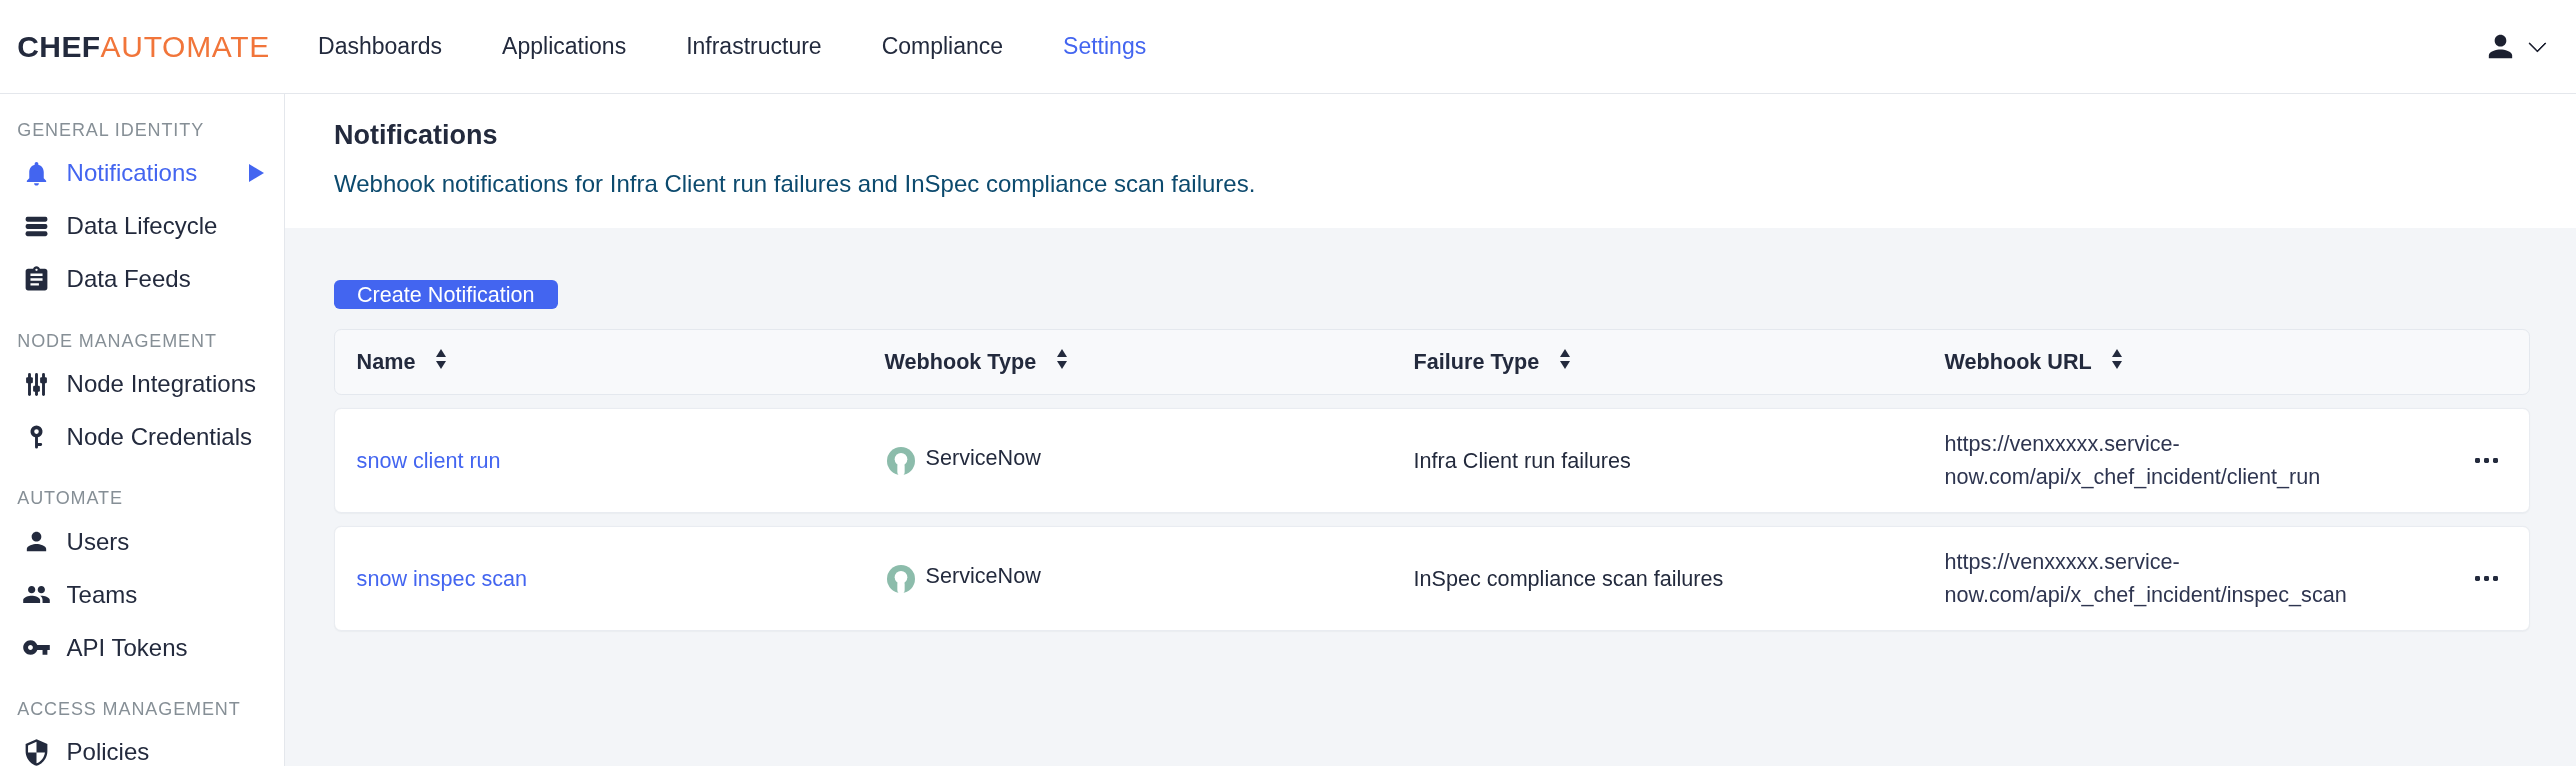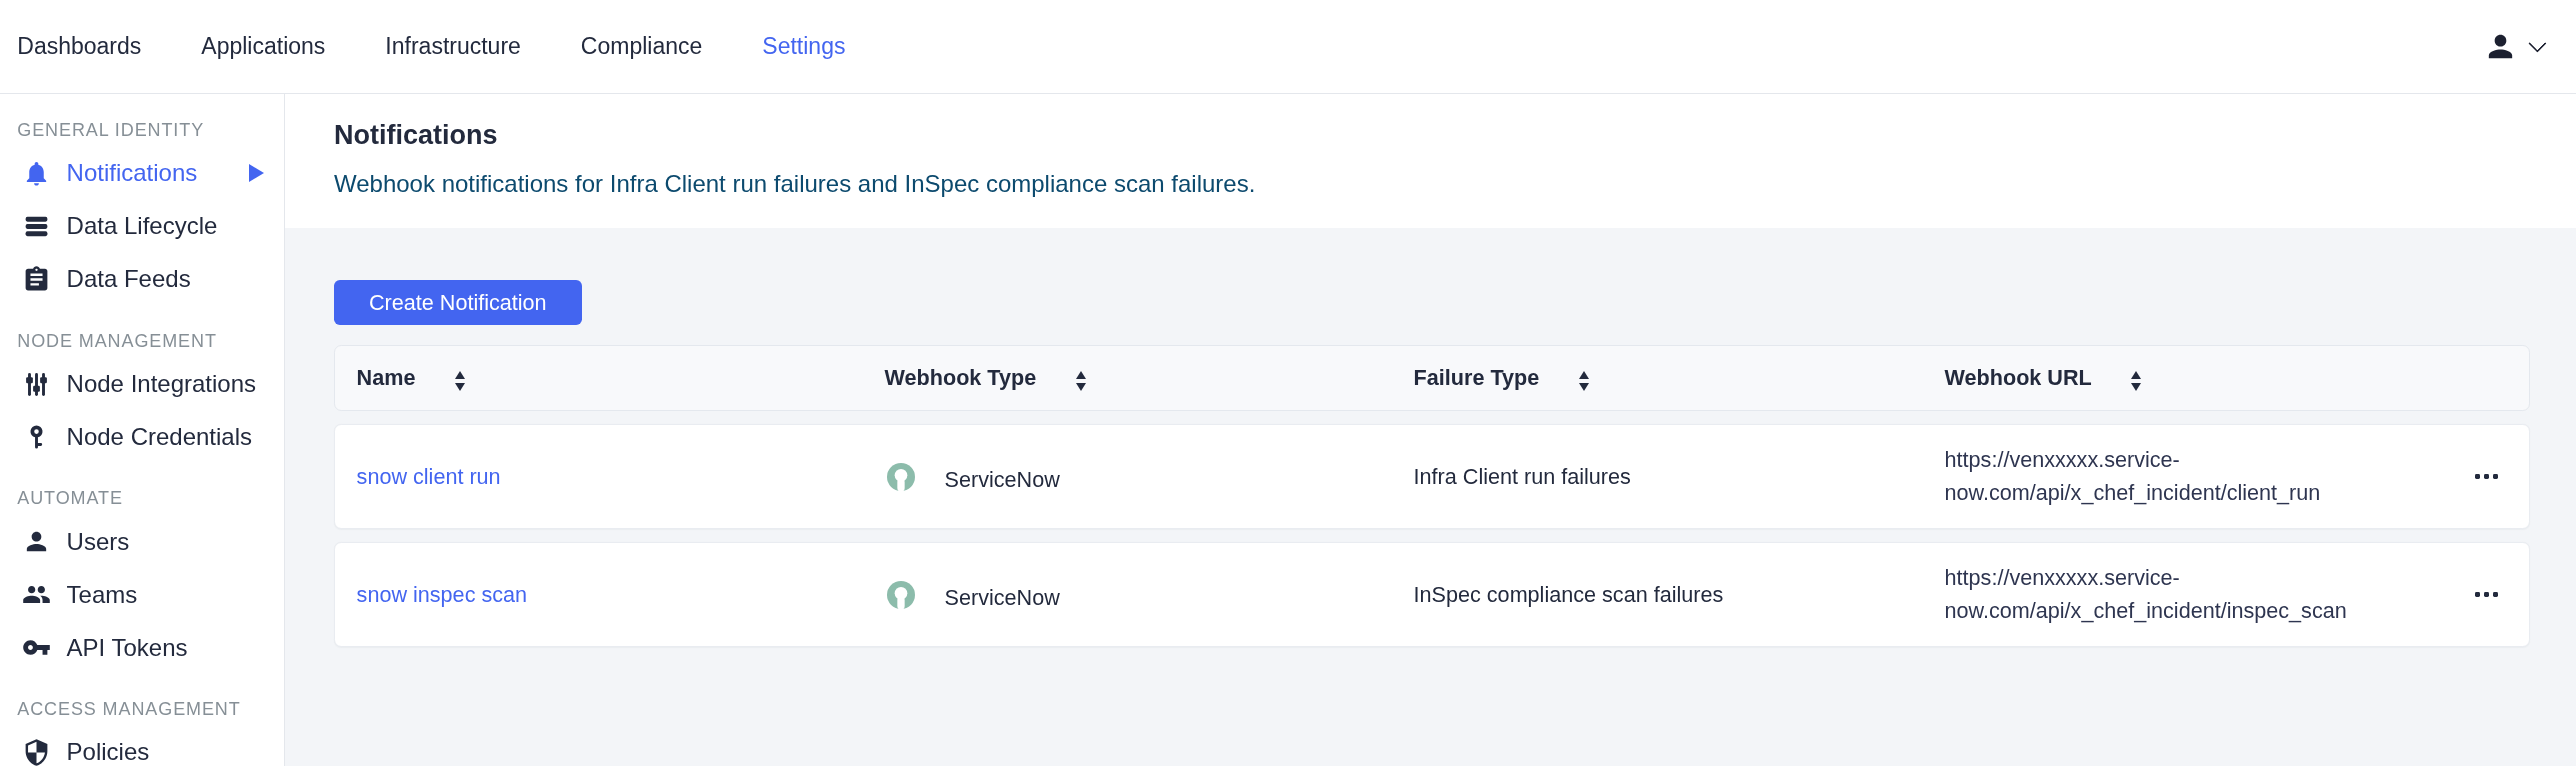--- a/index.html
+++ b/index.html
@@ -38,49 +38,52 @@
   .active-arrow{position:absolute;right:20px;top:50%;margin-top:-9.4px;width:0;height:0;
                 border-top:9.4px solid transparent;border-bottom:9.4px solid transparent;
                 border-left:15px solid #4365f0}
   
   main{flex:1;display:flex;flex-direction:column;min-width:0;background:#fff}
   .page-header{height:134px;box-sizing:border-box;padding:26px 46px 0 49px}
   .page-title{margin:0;font-size:27px;font-weight:700;color:#232a3d}
   .page-desc{margin:19px 0 0 0;font-size:24px;color:#0c4a6e}
   .page-body{flex:1;background:#f3f5f8;box-sizing:border-box;padding:52px 46px 0 49px}
   .btn-primary{
-    height:45px;padding:0 35px;background:#4365f0;color:#fff;font-size:21.6px;
+    height:29px;padding:0 23px;background:#4365f0;color:#fff;font-size:21.6px;
     border:none;border-radius:5.8px;font-family:inherit;cursor:pointer;display:inline-flex;align-items:center;
   }
   
   .table{margin-top:20px}
   .thead,.trow{
     display:grid;grid-template-columns:528px 529px 531px 521px 1fr;
     align-items:center;box-sizing:border-box;border-radius:7.2px;
   }
   .thead{height:66px;background:#f8f9fb;border:1.4px solid #e4e8ee;font-size:21.6px;font-weight:700;color:#232a3d}
   .trow{height:105px;background:#ffffff;border:1.4px solid #e9ecf1;margin-top:13px;font-size:21.6px;
         box-shadow:0 0.7px 1.4px rgba(35,42,61,.04)}
-  .cell{padding-left:21.6px;display:flex;align-items:flex-end;gap:28px;min-width:0}
+  .cell{padding-left:21.6px;display:flex;align-items:flex-start;gap:9px;min-width:0}
   .sort{display:inline-flex;flex-direction:column;gap:4.3px;margin-left:11.5px;cursor:pointer}
   .tri-up{width:0;height:0;border-left:5.8px solid transparent;border-right:5.8px solid transparent;
           border-bottom:8px solid #232a3d}
   .tri-down{width:0;height:0;border-left:5.8px solid transparent;border-right:5.8px solid transparent;
             border-top:8px solid #232a3d}
   .name-link{color:#4365f0;cursor:pointer}
   .url-cell span{flex:1;min-width:0;line-height:1.5;overflow-wrap:break-word;padding-right:14.4px;color:#2e3550}
   .actions{justify-content:center;padding-left:0}
   .more{display:flex;gap:4.3px;background:none;border:none;cursor:pointer;padding:8.7px}
   .dot{width:5px;height:5px;border-radius:1.4px;background:#232a3d}
   .snow-icon{flex:none}
 </style>
 </head>
 <body>
 
 <header class="topnav">
+  <div class="logo">
+    <span class="p1">CHEF</span><span class="p2">AUTOMATE</span>
+  </div>
   <nav class="mainnav">
     <a class="nav-link">Dashboards</a>
     <a class="nav-link">Applications</a>
     <a class="nav-link">Infrastructure</a>
     <a class="nav-link">Compliance</a>
     <a class="nav-link active">Settings</a>
   </nav>
   <div class="user">
     <svg width="35" height="35" viewBox="0 0 24 24" fill="#1c2030">
       <path d="M12 12c2.21 0 4-1.79 4-4s-1.79-4-4-4-4 1.79-4 4 1.79 4 4 4zm0 2c-2.67 0-8 1.34-8 4v2h16v-2c0-2.66-5.33-4-8-4z"></path>

